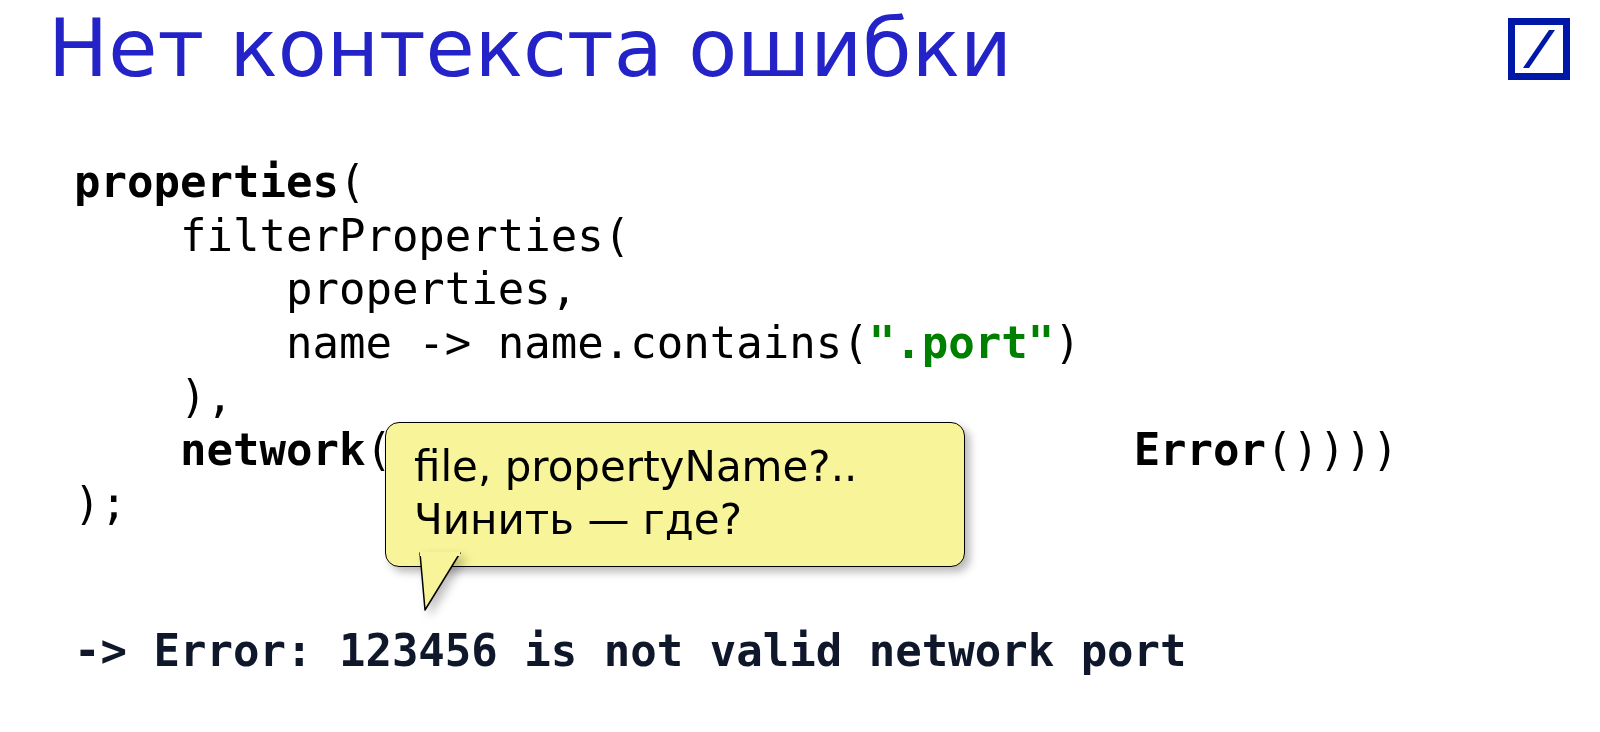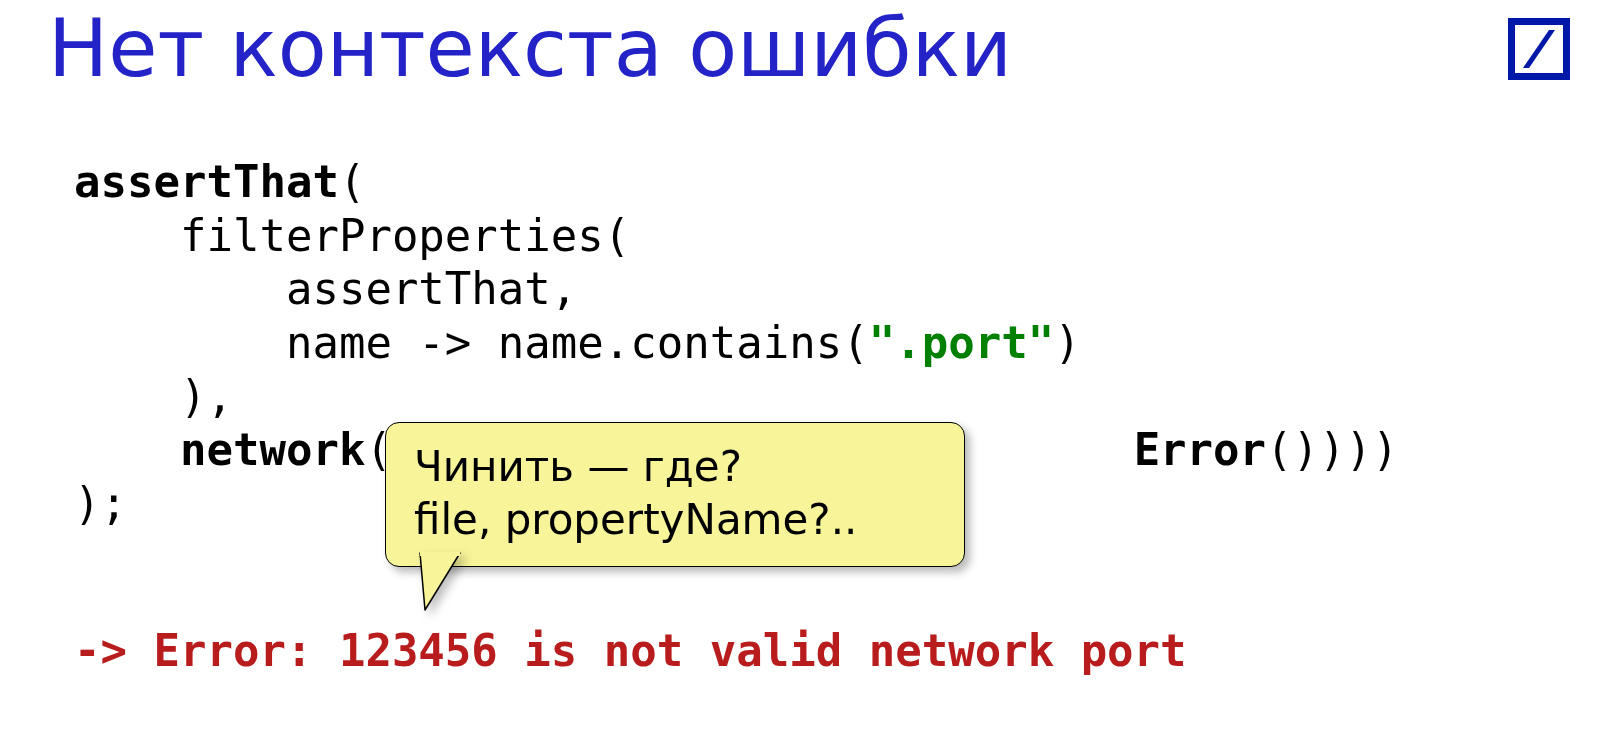--- a/index.html
+++ b/index.html
@@ -43,21 +43,21 @@
     color: #000000;
   }
   .code .b { font-weight: bold; }
   .code .str { color: #008000; font-weight: bold; }
   .error-line {
     position: absolute;
     left: 74px;
     top: 625px;
     font-family: "DejaVu Sans Mono", "Menlo", "Consolas", monospace;
     font-size: 44px;
-    color: #b91c1c;
+    color: #0f172a;
     font-weight: bold;
     white-space: pre;
   }
   .callout-wrap {
     position: absolute;
     left: 385px;
     top: 422px;
     width: 580px;
   }
   .callout-box {
@@ -89,34 +89,34 @@
 
   <div class="title">Нет контекста ошибки</div>
 
   <div class="logo">
     <svg width="62" height="62" viewBox="0 0 62 62">
       <rect x="3" y="3" width="56" height="56" fill="none" stroke="#0018A8" stroke-width="8"></rect>
       <polygon points="15,50 41,12 47,12 21,50" fill="#0018A8"></polygon>
     </svg>
   </div>
 
-  <div class="code"><span class="b">assertThat</span><span>(</span>
+  <div class="code"><span class="b">properties</span><span>(</span>
 <span>    filterProperties(</span>
-<span>        assertThat,</span>
+<span>        properties,</span>
 <span>        name -&gt; name.contains(</span><span class="str">".port"</span><span>)</span>
 <span>    ),</span>
 <span>    </span><span class="b">network</span><span>(in                          </span><span class="b">Error</span><span>())))</span>
 <span>);</span></div>
 
   <div class="error-line">-&gt; Error: 123456 is not valid network port</div>
 
   <div class="callout-wrap">
     <div class="callout-box">
+      <div>file, propertyName?..</div>
       <div>Чинить — где?</div>
-      <div>file, propertyName?..</div>
     </div>
     <svg class="callout-tail" viewBox="0 0 60 60">
       <polygon points="5,-2 45,-2 10,55" fill="#F7F499" stroke="#000000" stroke-width="1.5" stroke-linejoin="round"></polygon>
       <line x1="5" y1="-1" x2="45" y2="-1" stroke="#F7F499" stroke-width="4"></line>
     </svg>
   </div>
 
 </div>
 
 </body></html>

